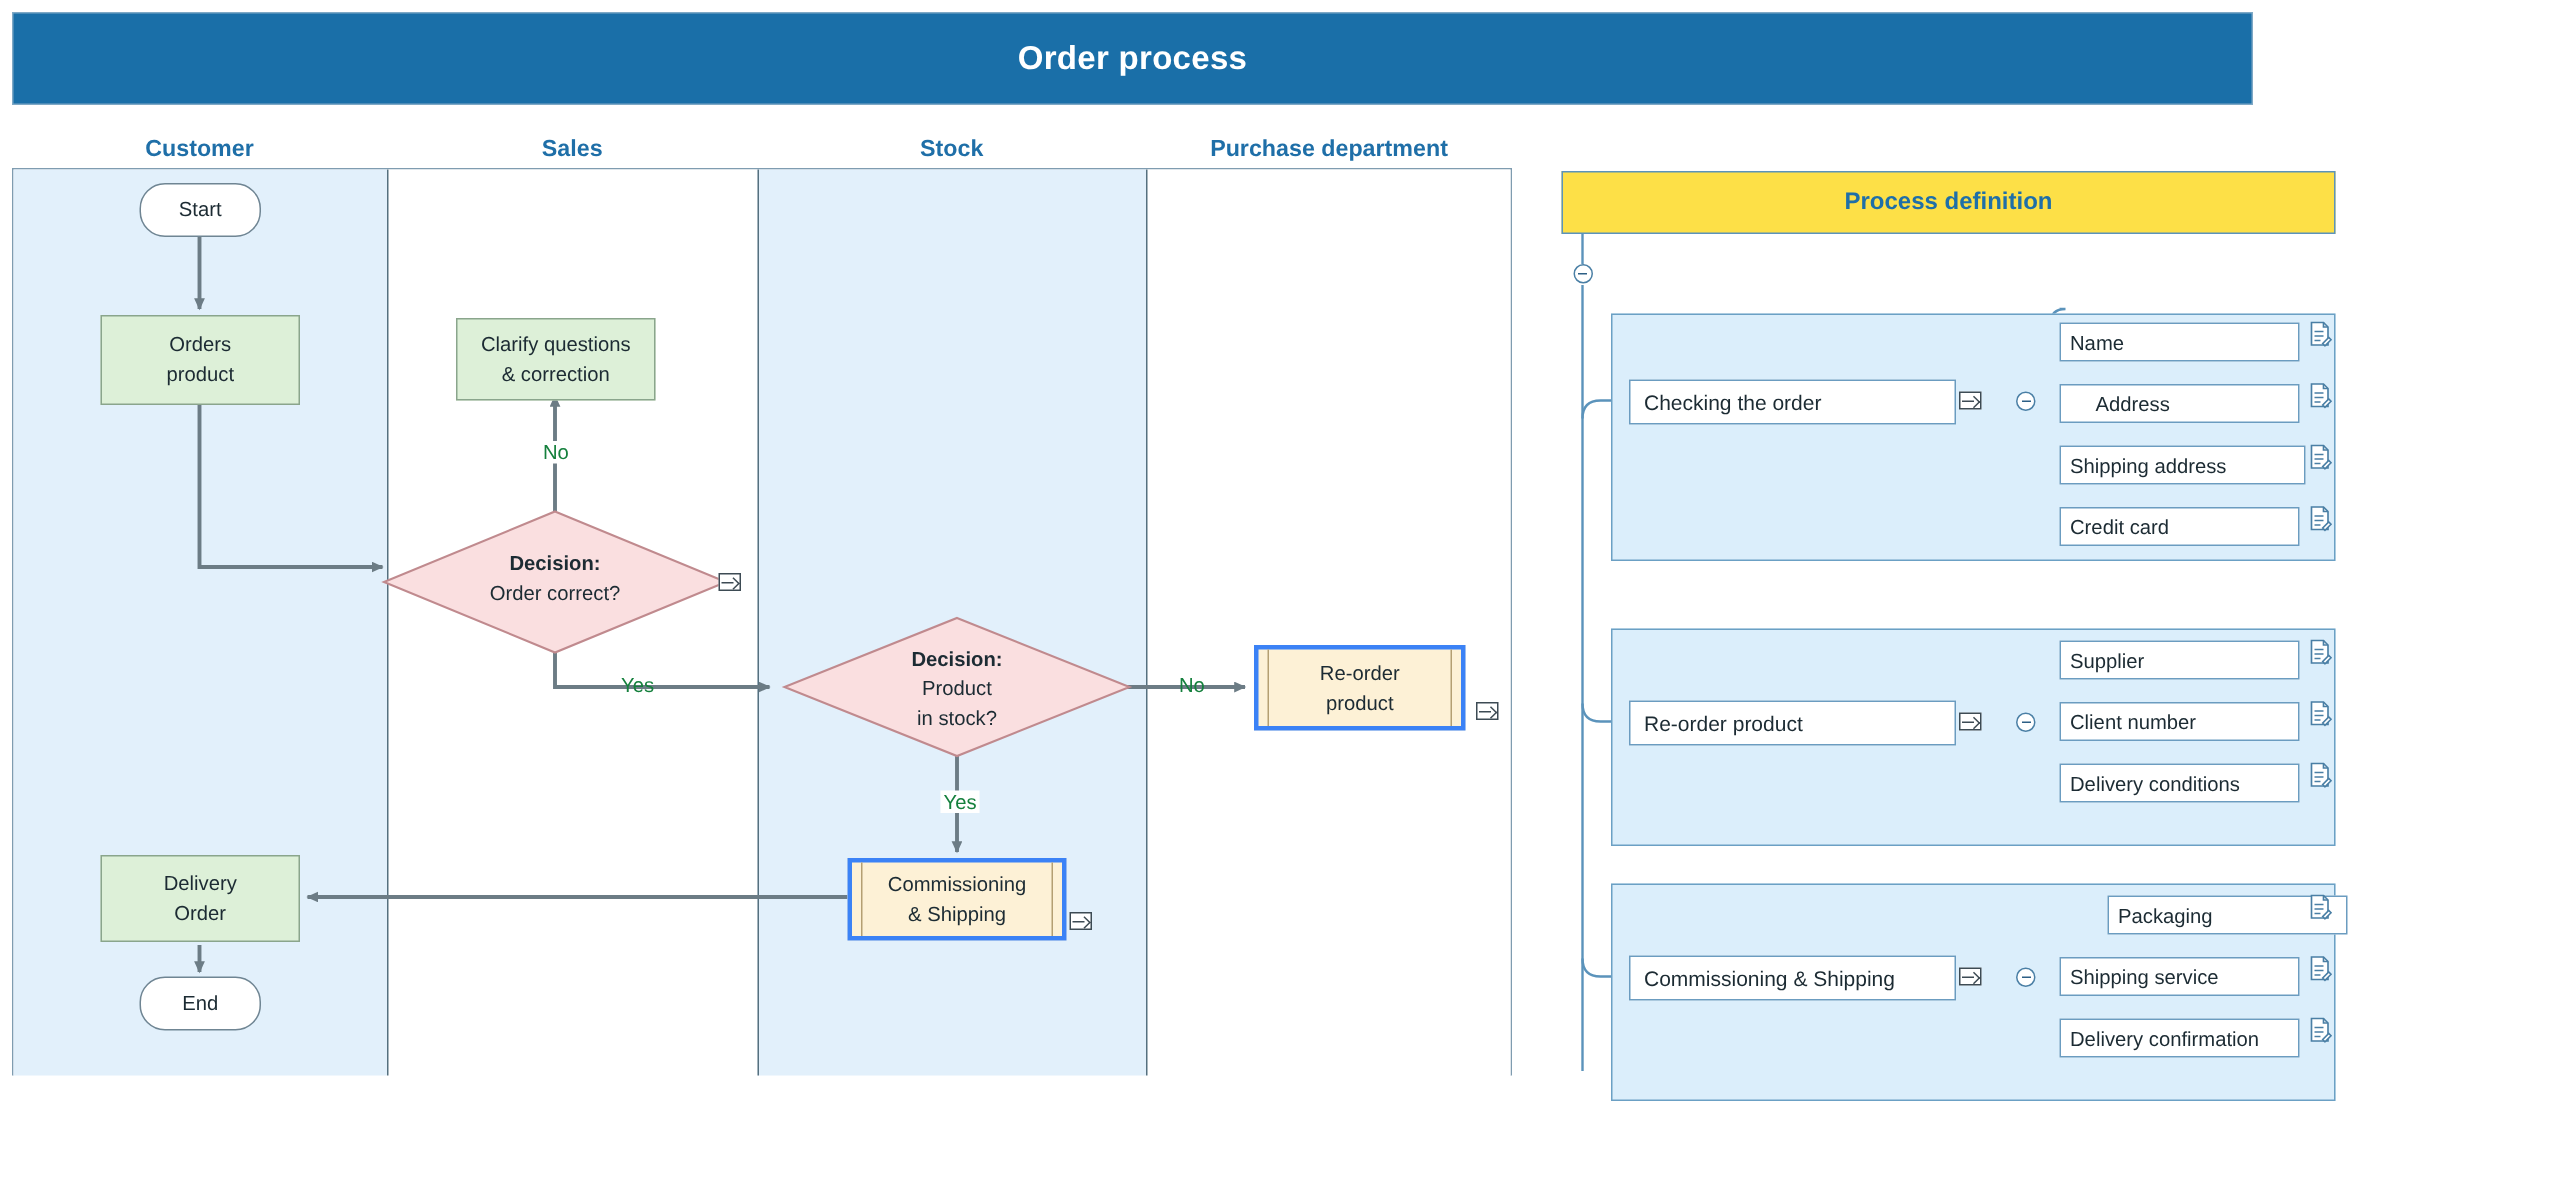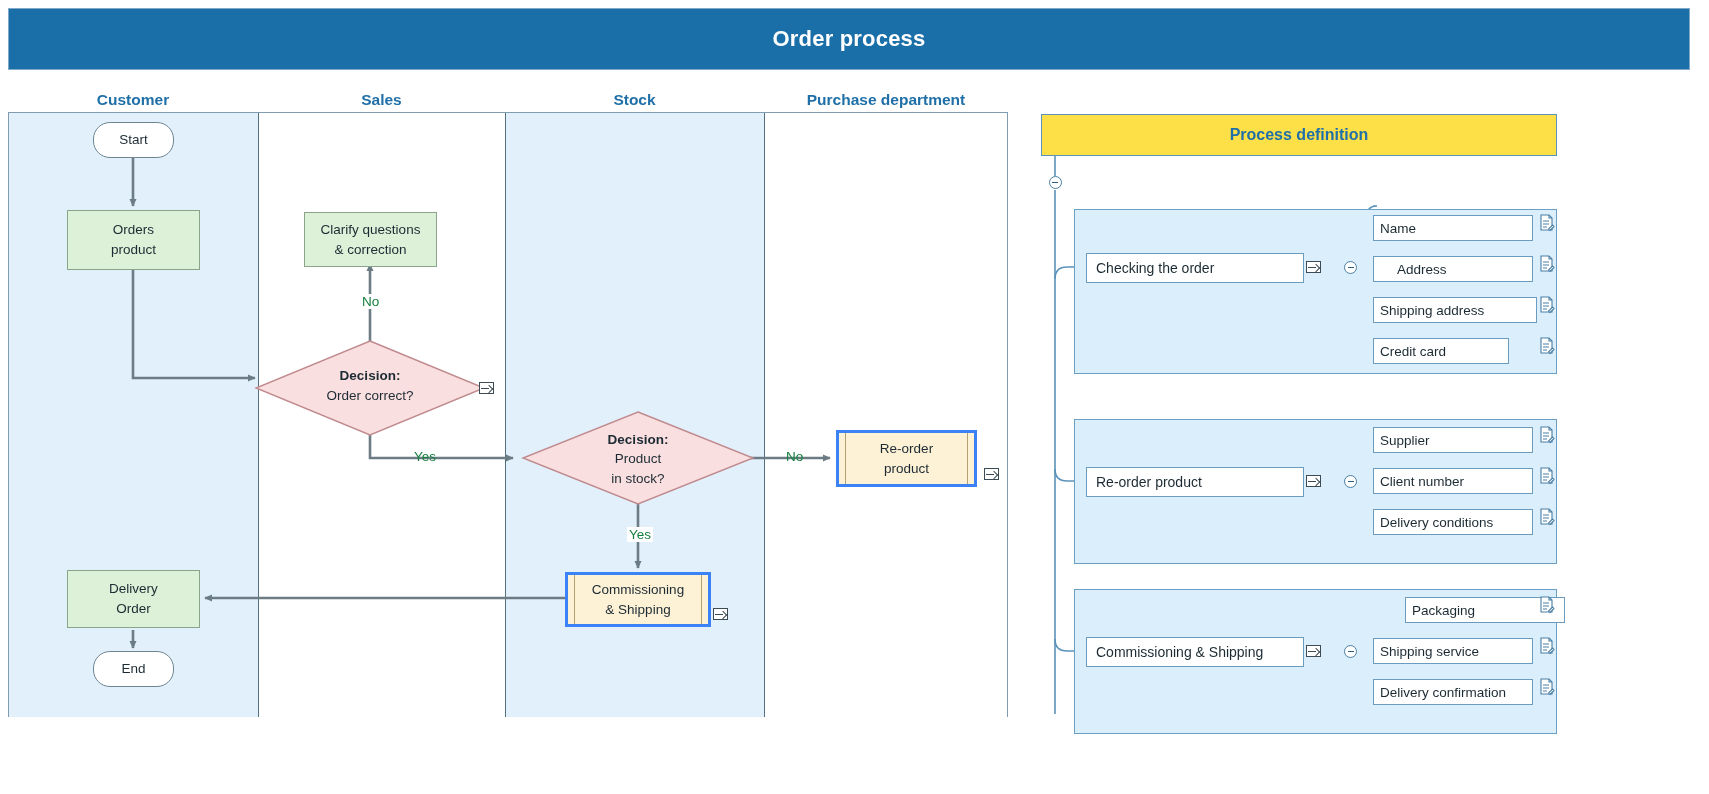--- a/index.html
+++ b/index.html
@@ -13,21 +13,21 @@
     width: 1709px;
     height: 794px;
     overflow: hidden;
     background: #ffffff;
   }
 
   
   #title-bar {
     position: absolute;
     left: 8px; top: 8px;
-    width: 1682px; height: 62px;
+    width: 1494px; height: 62px;
     background: #1a6fa8;
     border: 1px solid #7fa9c6;
     display: flex; align-items: center; justify-content: center;
   }
   #title-bar .title-text {
     color: #ffffff;
     font-size: 22px;
     font-weight: bold;
     letter-spacing: .2px;
   }
@@ -391,21 +391,21 @@
 
     <div class="tree-leaf" style="left:332px; top:101px; width:160px; height:26px;">
       <span>Name</span>
     </div>
     <div class="tree-leaf" style="left:332px; top:142px; width:160px; height:26px;padding-left:23px;">
       <span>Address</span>
     </div>
     <div class="tree-leaf" style="left:332px; top:183px; width:164px; height:26px;">
       <span>Shipping address</span>
     </div>
-    <div class="tree-leaf" style="left:332px; top:224px; width:136px; height:26px;">
+    <div class="tree-leaf" style="left:332px; top:224px; width:160px; height:26px;">
       <span>Credit card</span>
     </div>
 
     <div class="tree-group" style="top:305px; height:145px;"></div>
     <div class="tree-parent" style="left:45px; top:353px; width:218px; height:30px;">
       <span>Re-order product</span>
     </div>
     <div class="hlink-icon" style="left:265px; top:361px;"></div>
     <div class="collapse-node" style="left:303px; top:360.5px;"></div>
 

